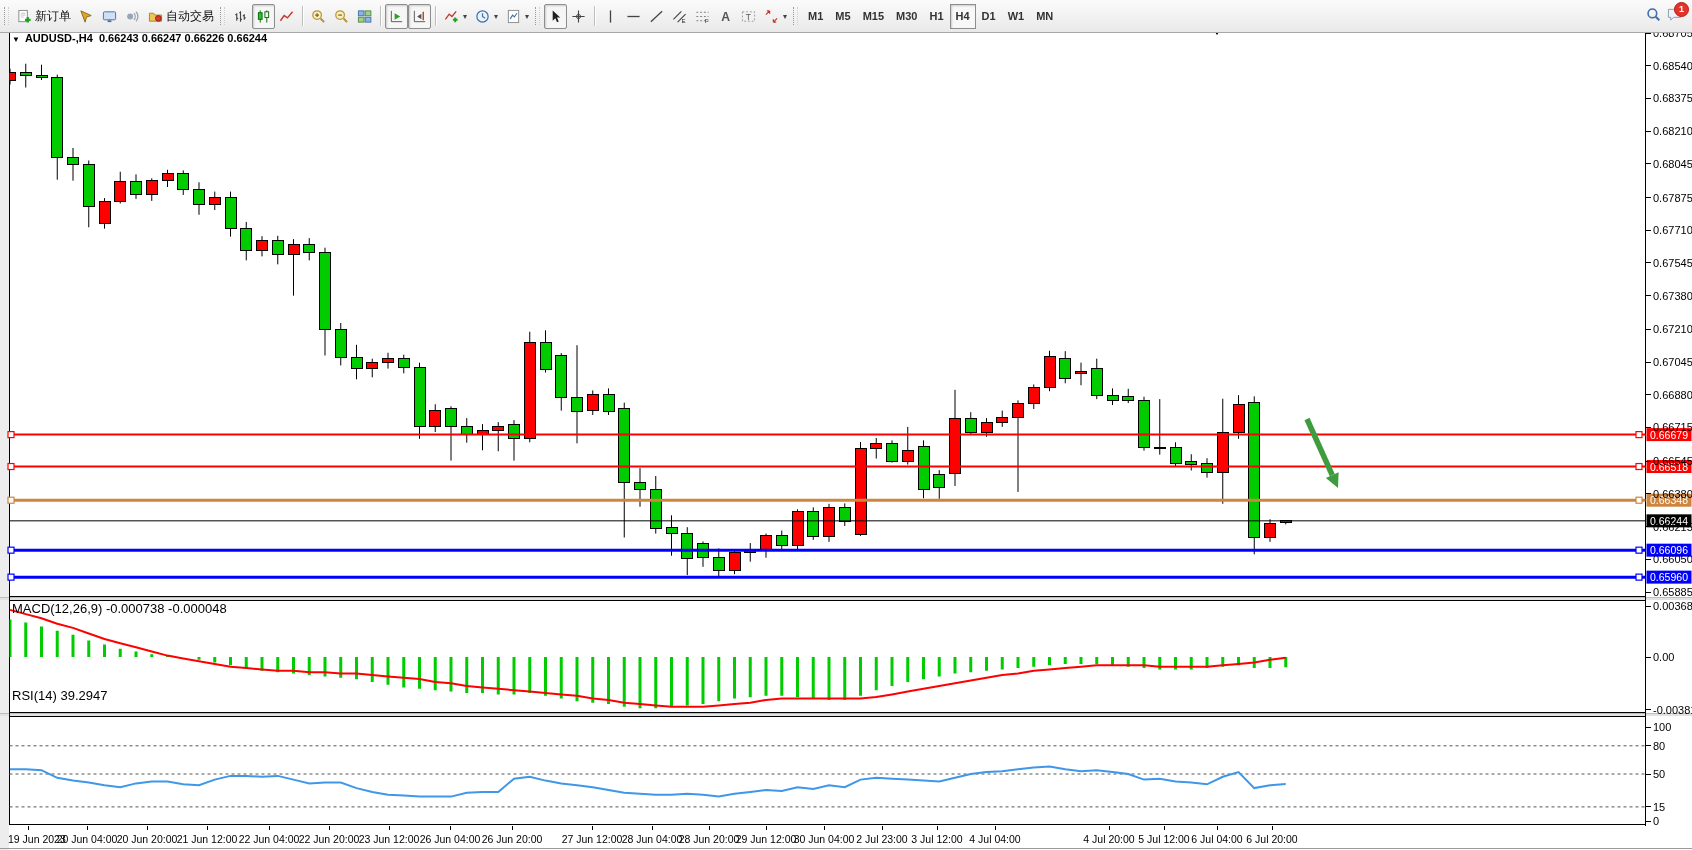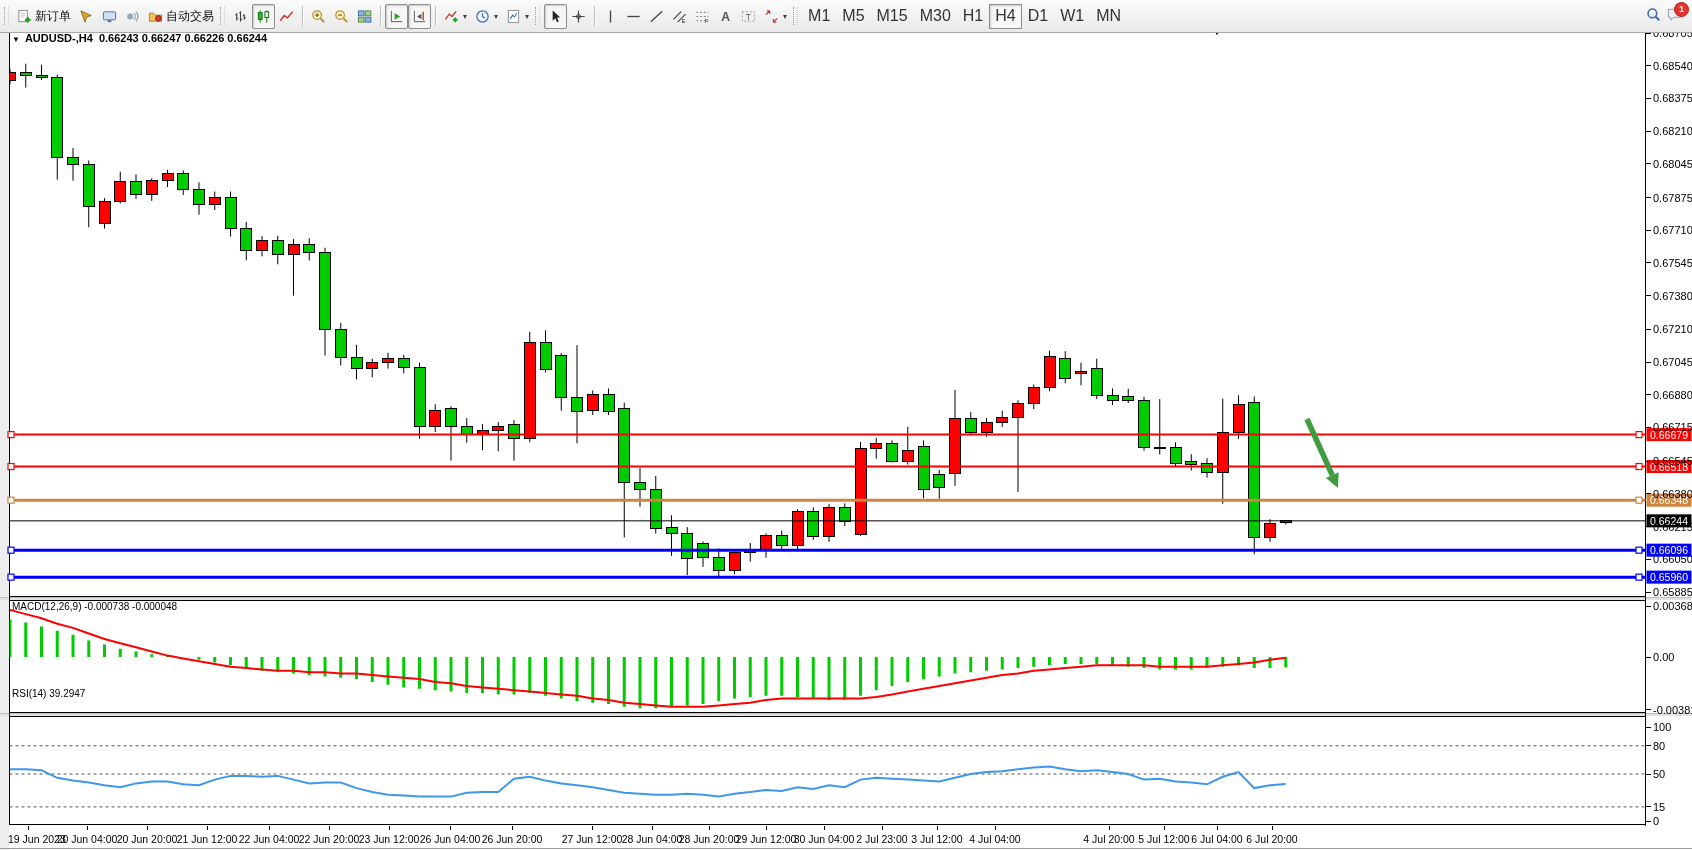--- a/index.html
+++ b/index.html
@@ -7,34 +7,34 @@
   
   .toolbar{position:absolute;top:0;left:0;width:1692px;height:26px;z-index:5;
     background:linear-gradient(#fbfbfb,#e9e9e9);border-bottom:1px solid #a8a8a8;
     display:flex;align-items:center;padding:16px 2px;box-sizing:border-box;}
   .tb-btn{display:inline-flex;align-items:center;gap:3px;padding:1px 3px;height:21px;
     border:1px solid transparent;border-radius:2px;font-size:12px;color:#222;white-space:nowrap;}
   .tb-btn.active{background:#f6f6f6;border:1px solid #8e8e8e;box-shadow:inset 1px 1px 2px rgba(0,0,0,.18);}
   .tb-btn svg{display:block}
   .tb-lbl{font-size:12px;color:#111;}
   .tf-btn{display:inline-flex;align-items:center;justify-content:center;height:21px;padding:1px 5px;
-    border:1px solid transparent;font-size:16px;color:#333;}
+    border:1px solid transparent;font-size:11px;color:#333;font-weight:bold;}
   .tf-btn.active{background:#f8f8f8;border:1px solid #8e8e8e;box-shadow:inset 1px 1px 2px rgba(0,0,0,.18);}
   .tb-sep{width:1px;height:20px;background:#bdbdbd;margin:0 4px;box-shadow:1px 0 0 #ffffff;}
   .tb-grip{width:3px;height:18px;margin:0 4px 0 2px;border-left:1px dotted #9a9a9a;border-right:1px dotted #cfcfcf;}
   .caret{font-size:8px;color:#444;margin-left:1px;}
   .spacer{flex:1;}
   .tb-right{display:flex;align-items:center;gap:6px;margin-right:8px;}
   .chat-wrap{position:relative;}
   .badge{position:absolute;top:-5px;right:-7px;background:#e2342a;color:#fff;border-radius:50%;
     width:13px;height:13px;font-size:9px;font-weight:bold;line-height:13px;text-align:center;border:1px solid #b51f16;}
   
   .ttl{position:absolute;left:12px;top:32px;z-index:3;font-size:11px;font-weight:bold;color:#000;}
   .ttl .tri{font-size:8px;margin-right:5px;font-weight:normal;}
-  .ind-label{position:absolute;left:12px;z-index:3;font-size:10px;color:#000;}
+  .ind-label{position:absolute;left:12px;z-index:3;font-size:13px;color:#000;}
   svg text{font-family:"Liberation Sans",sans-serif;}
 </style>
 </head>
 <body>
 
 <div class="screen">
   <div class="toolbar" id="toolbar">
       <div class="tb-grip"></div>
       <div class="tb-btn">
         <span>

